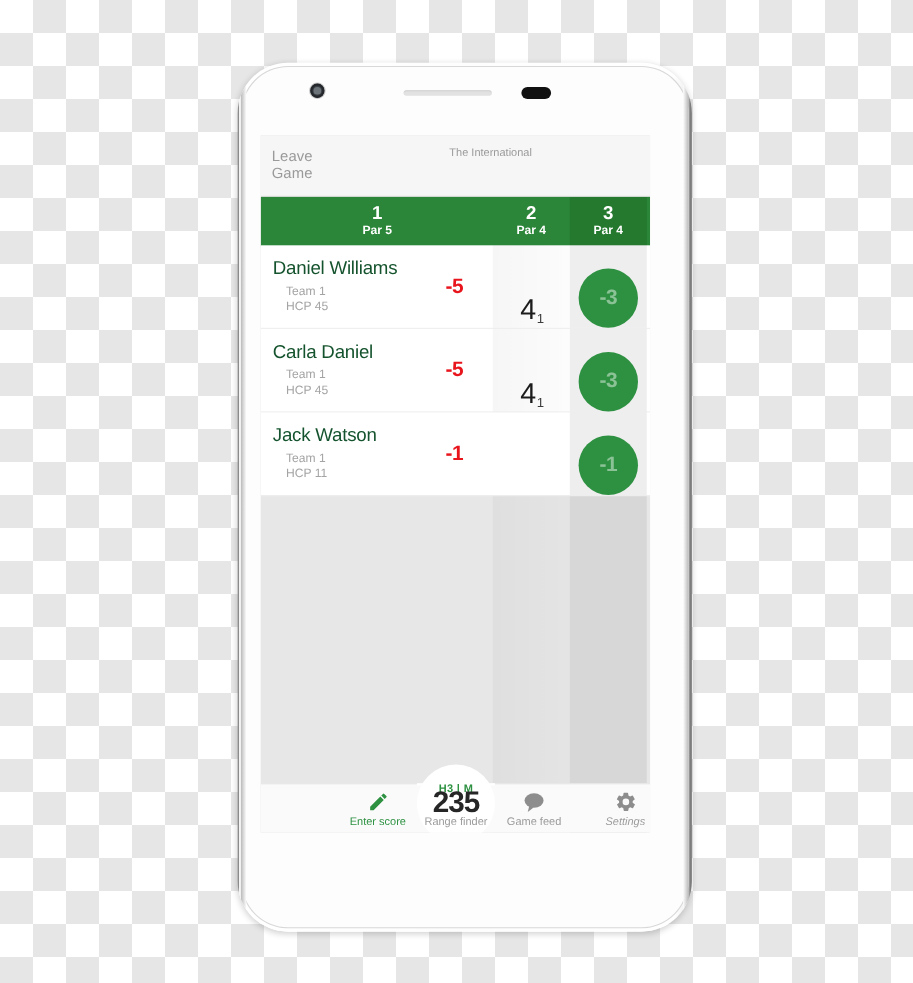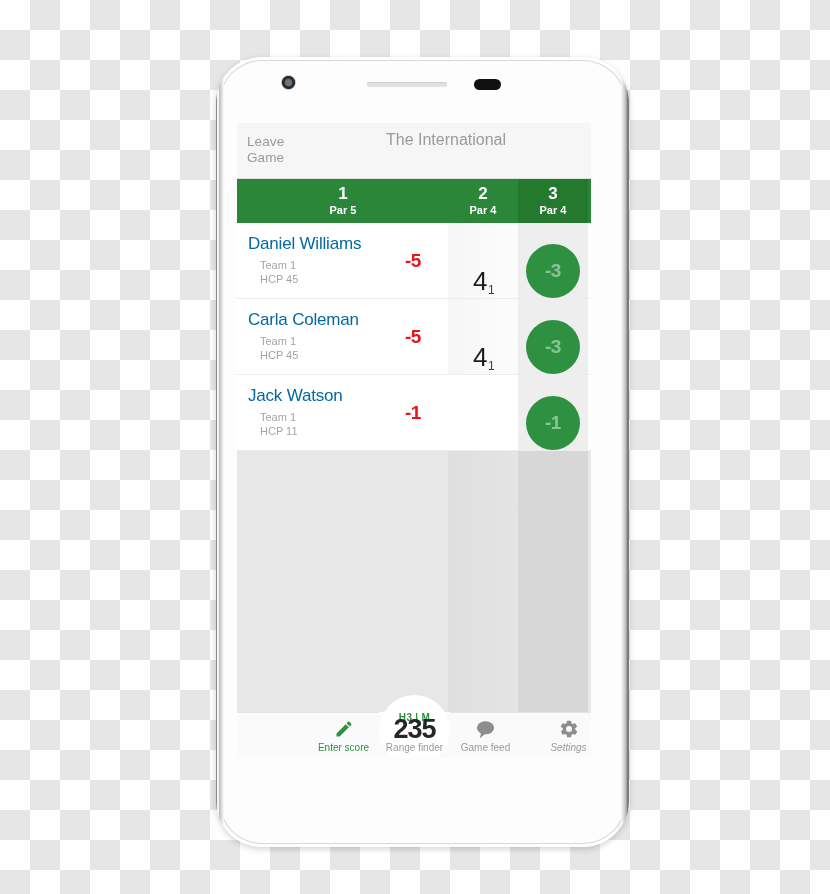--- a/index.html
+++ b/index.html
@@ -123,21 +123,21 @@
     text-align: center;
   }
   .title {
     font-size: 16.5px;
     font-weight: bold;
     color: #262626;
     letter-spacing: -0.2px;
     line-height: 20px;
   }
   .subtitle {
-    font-size: 16px;
+    font-size: 10px;
     color: #9a9a9a;
     line-height: 16px;
     margin-top: 1px;
   }
 
   
   .holes-header {
     position: relative;
     height: 45px;
     background: #2b8639;
@@ -190,21 +190,21 @@
   .row {
     position: relative;
     height: 75px;
     background: #ffffff;
     border-bottom: 1px solid #ededed;
   }
   .player-name {
     position: absolute;
     left: 11px; top: 11px;
     font-size: 17px;
-    color: #0369a1;
+    color: #14532d;
     letter-spacing: -0.2px;
     white-space: nowrap;
   }
   .player-meta {
     position: absolute;
     left: 23px; top: 35px;
     font-size: 11px;
     line-height: 14px;
     color: #a4a4a4;
   }
@@ -403,21 +403,21 @@
         <div class="total">-5</div>
         <div class="cell c1">
           <span class="stroke"><span>4</span><sub>1</sub></span>
         </div>
         <div class="cell c2">
           <div class="bubble">-3</div>
         </div>
       </div>
 
       <div class="row">
-        <div class="player-name">Carla Coleman</div>
+        <div class="player-name">Carla Daniel</div>
         <div class="player-meta">
           <div>Team 1</div>
           <div>HCP 45</div>
         </div>
         <div class="total">-5</div>
         <div class="cell c1">
           <span class="stroke"><span>4</span><sub>1</sub></span>
         </div>
         <div class="cell c2">
           <div class="bubble">-3</div>

